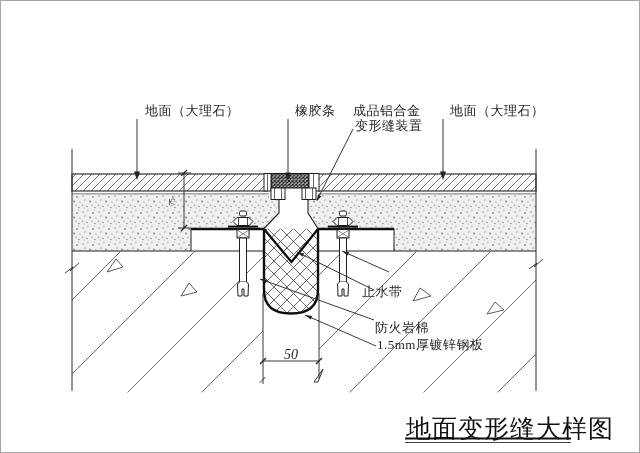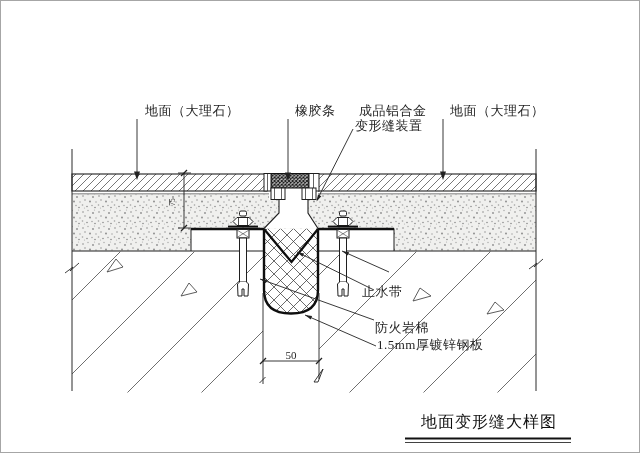--- a/index.html
+++ b/index.html
@@ -6,25 +6,25 @@
   #page{
     position:relative;width:640px;height:453px;background:#ffffff;
     border:1px solid #a6a6a6;box-sizing:border-box;overflow:hidden;
     font-family:"Liberation Serif","DejaVu Serif",serif;
   }
   #cad{position:absolute;left:0;top:0;width:640px;height:453px;}
   .lbl{
     position:absolute;color:#1f1f1f;font-size:13px;line-height:14px;
     white-space:nowrap;letter-spacing:0.5px;
   }
-  .lbl.small{font-size:11px;letter-spacing:0;}
+  .lbl.small{font-size:14px;letter-spacing:0;font-style:italic;}
   .lbl.tiny{font-size:7.5px;letter-spacing:0;transform:rotate(-90deg);transform-origin:center;}
   #title-text{
-    position:absolute;left:405px;top:411px;width:166px;text-align:center;
-    font-size:16px;color:#111;letter-spacing:1px;white-space:nowrap;
+    position:absolute;left:405px;top:411px;width:166px;text-align:left;
+    font-size:25px;color:#111;letter-spacing:1px;white-space:nowrap;
   }
 </style>
 </head>
 <body>
 
 <div id="page">
 
   <svg id="cad" viewBox="0 0 640 453" xmlns="http://www.w3.org/2000/svg">
     <defs>
 
@@ -196,21 +196,21 @@
     </g>
 
     <g>
       <line x1="404" y1="437.5" x2="570" y2="437.5" stroke="#111" stroke-width="2.2"></line>
       <line x1="404" y1="441.5" x2="570" y2="441.5" stroke="#111" stroke-width="0.8"></line>
     </g>
   </svg>
 
   <div class="lbl" style="left:144px;top:103px;">地面（大理石）</div>
   <div class="lbl" style="left:294px;top:103px;">橡胶条</div>
-  <div class="lbl" style="left:352px;top:103px;margin-left:6px;">成品铝合金</div>
+  <div class="lbl" style="left:352px;top:103px;">成品铝合金</div>
   <div class="lbl" style="left:354px;top:118px;">变形缝装置</div>
   <div class="lbl" style="left:449px;top:103px;">地面（大理石）</div>
   <div class="lbl" style="left:361px;top:284px;">止水带</div>
   <div class="lbl" style="left:374px;top:320px;">防火岩棉</div>
   <div class="lbl" style="left:376px;top:337px;text-align:center;">1.5mm厚镀锌钢板</div>
 
   <div class="lbl small" style="left:276px;top:347px;width:28px;text-align:center;">50</div>
   <div class="lbl tiny" style="left:168px;top:194px;">75</div>
 
   <div id="title-text">地面变形缝大样图</div>

